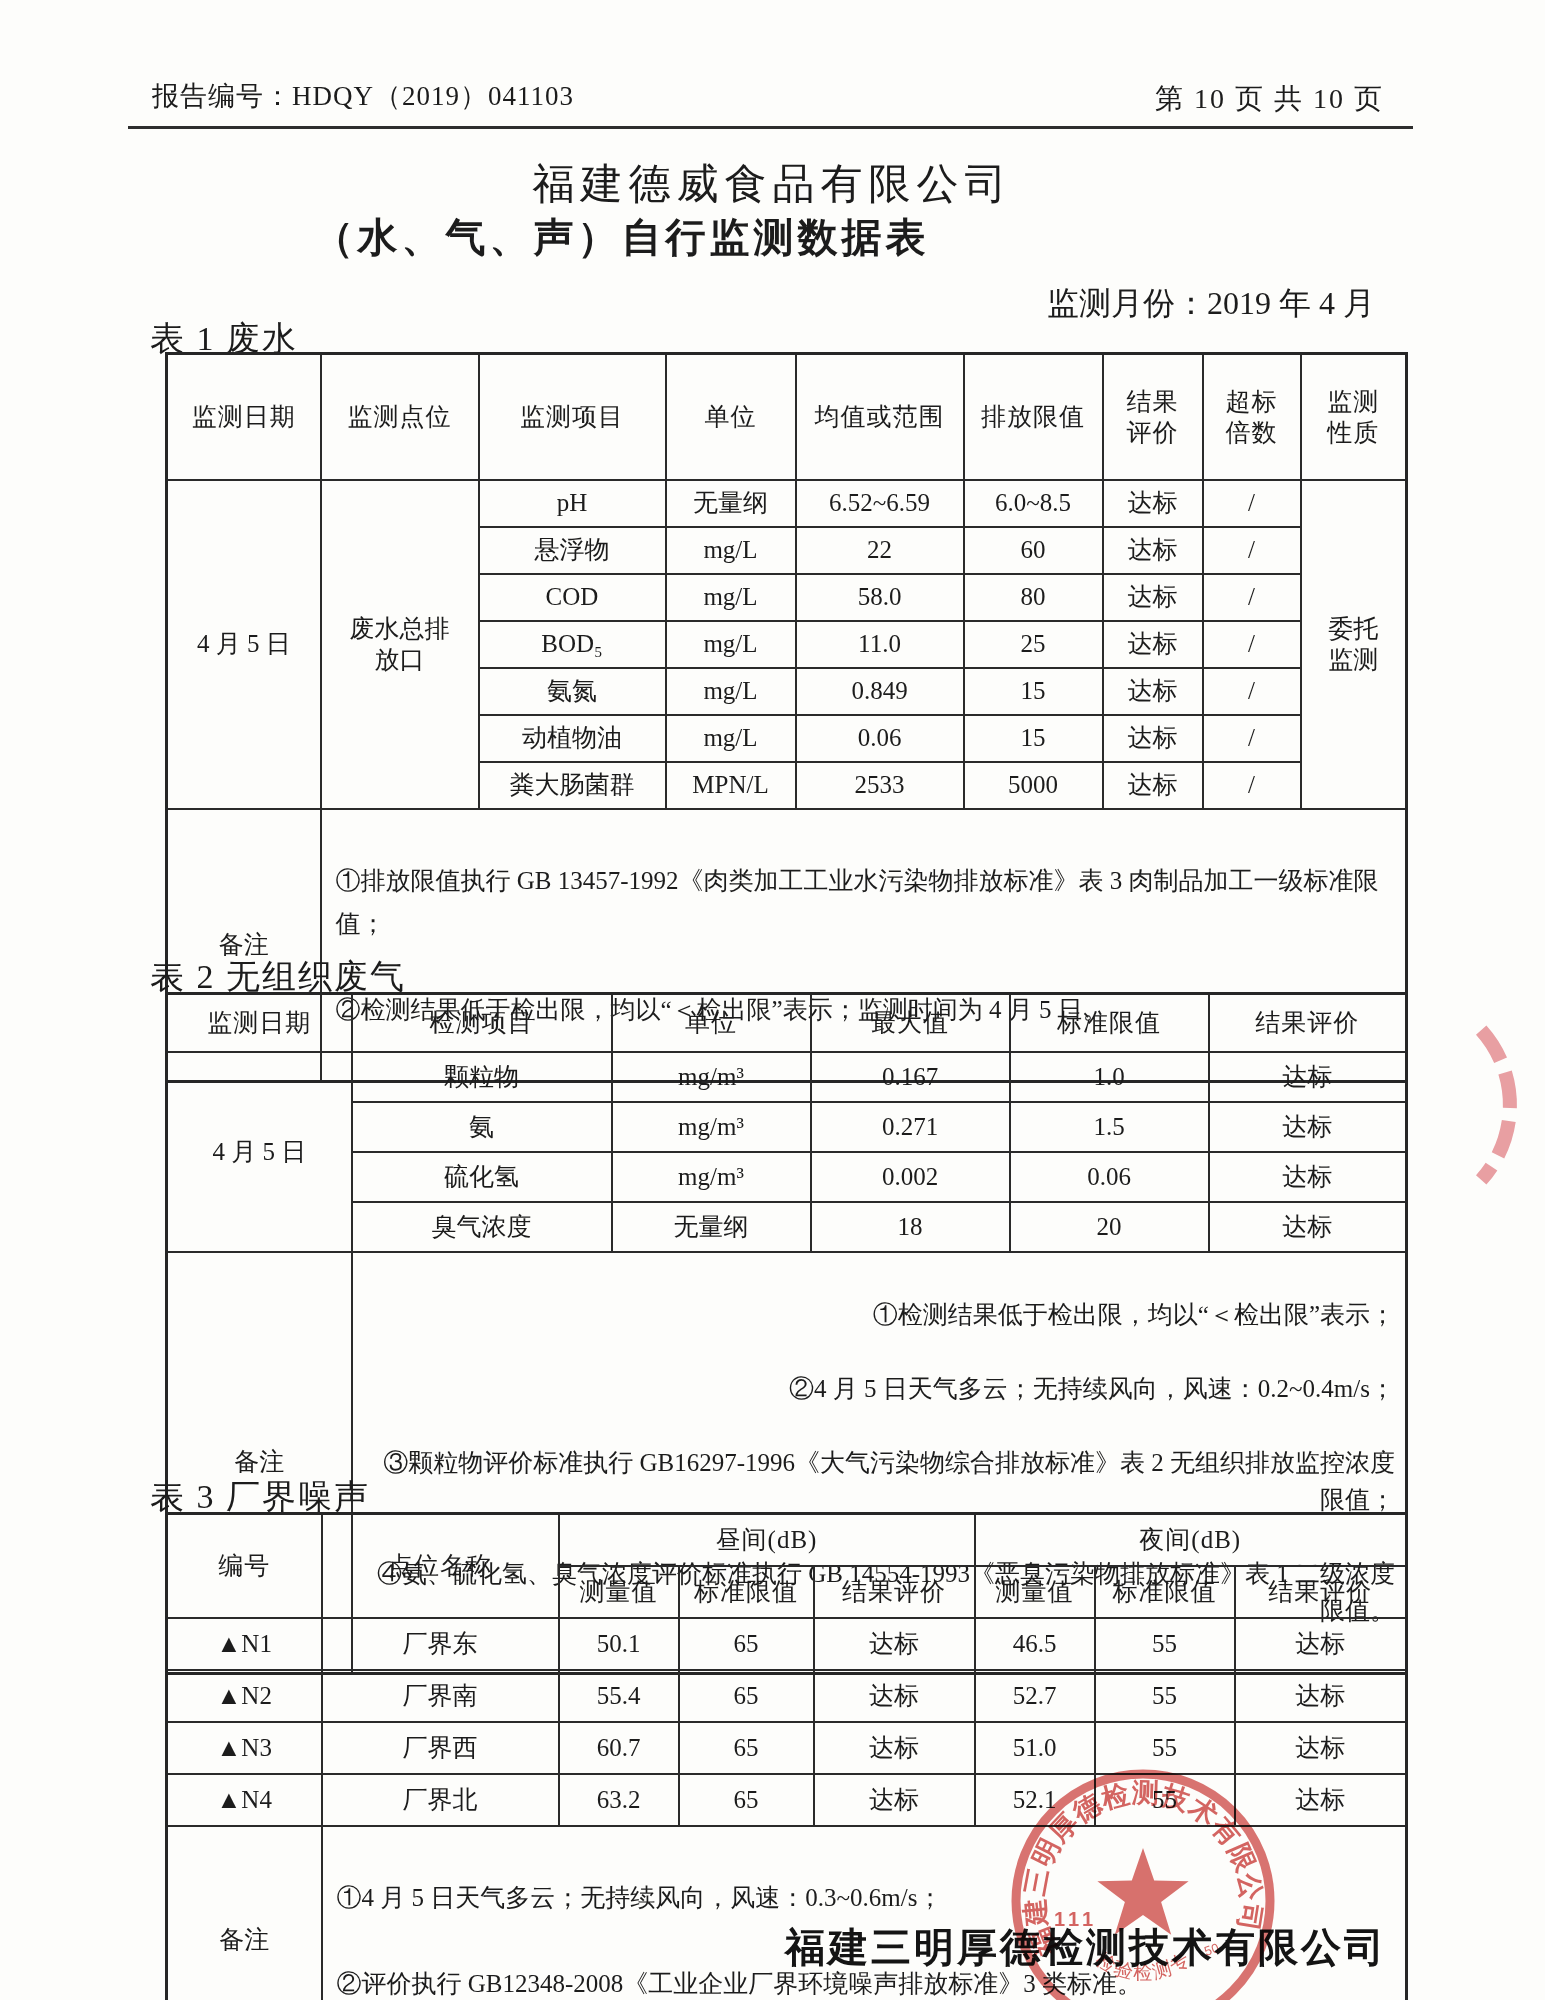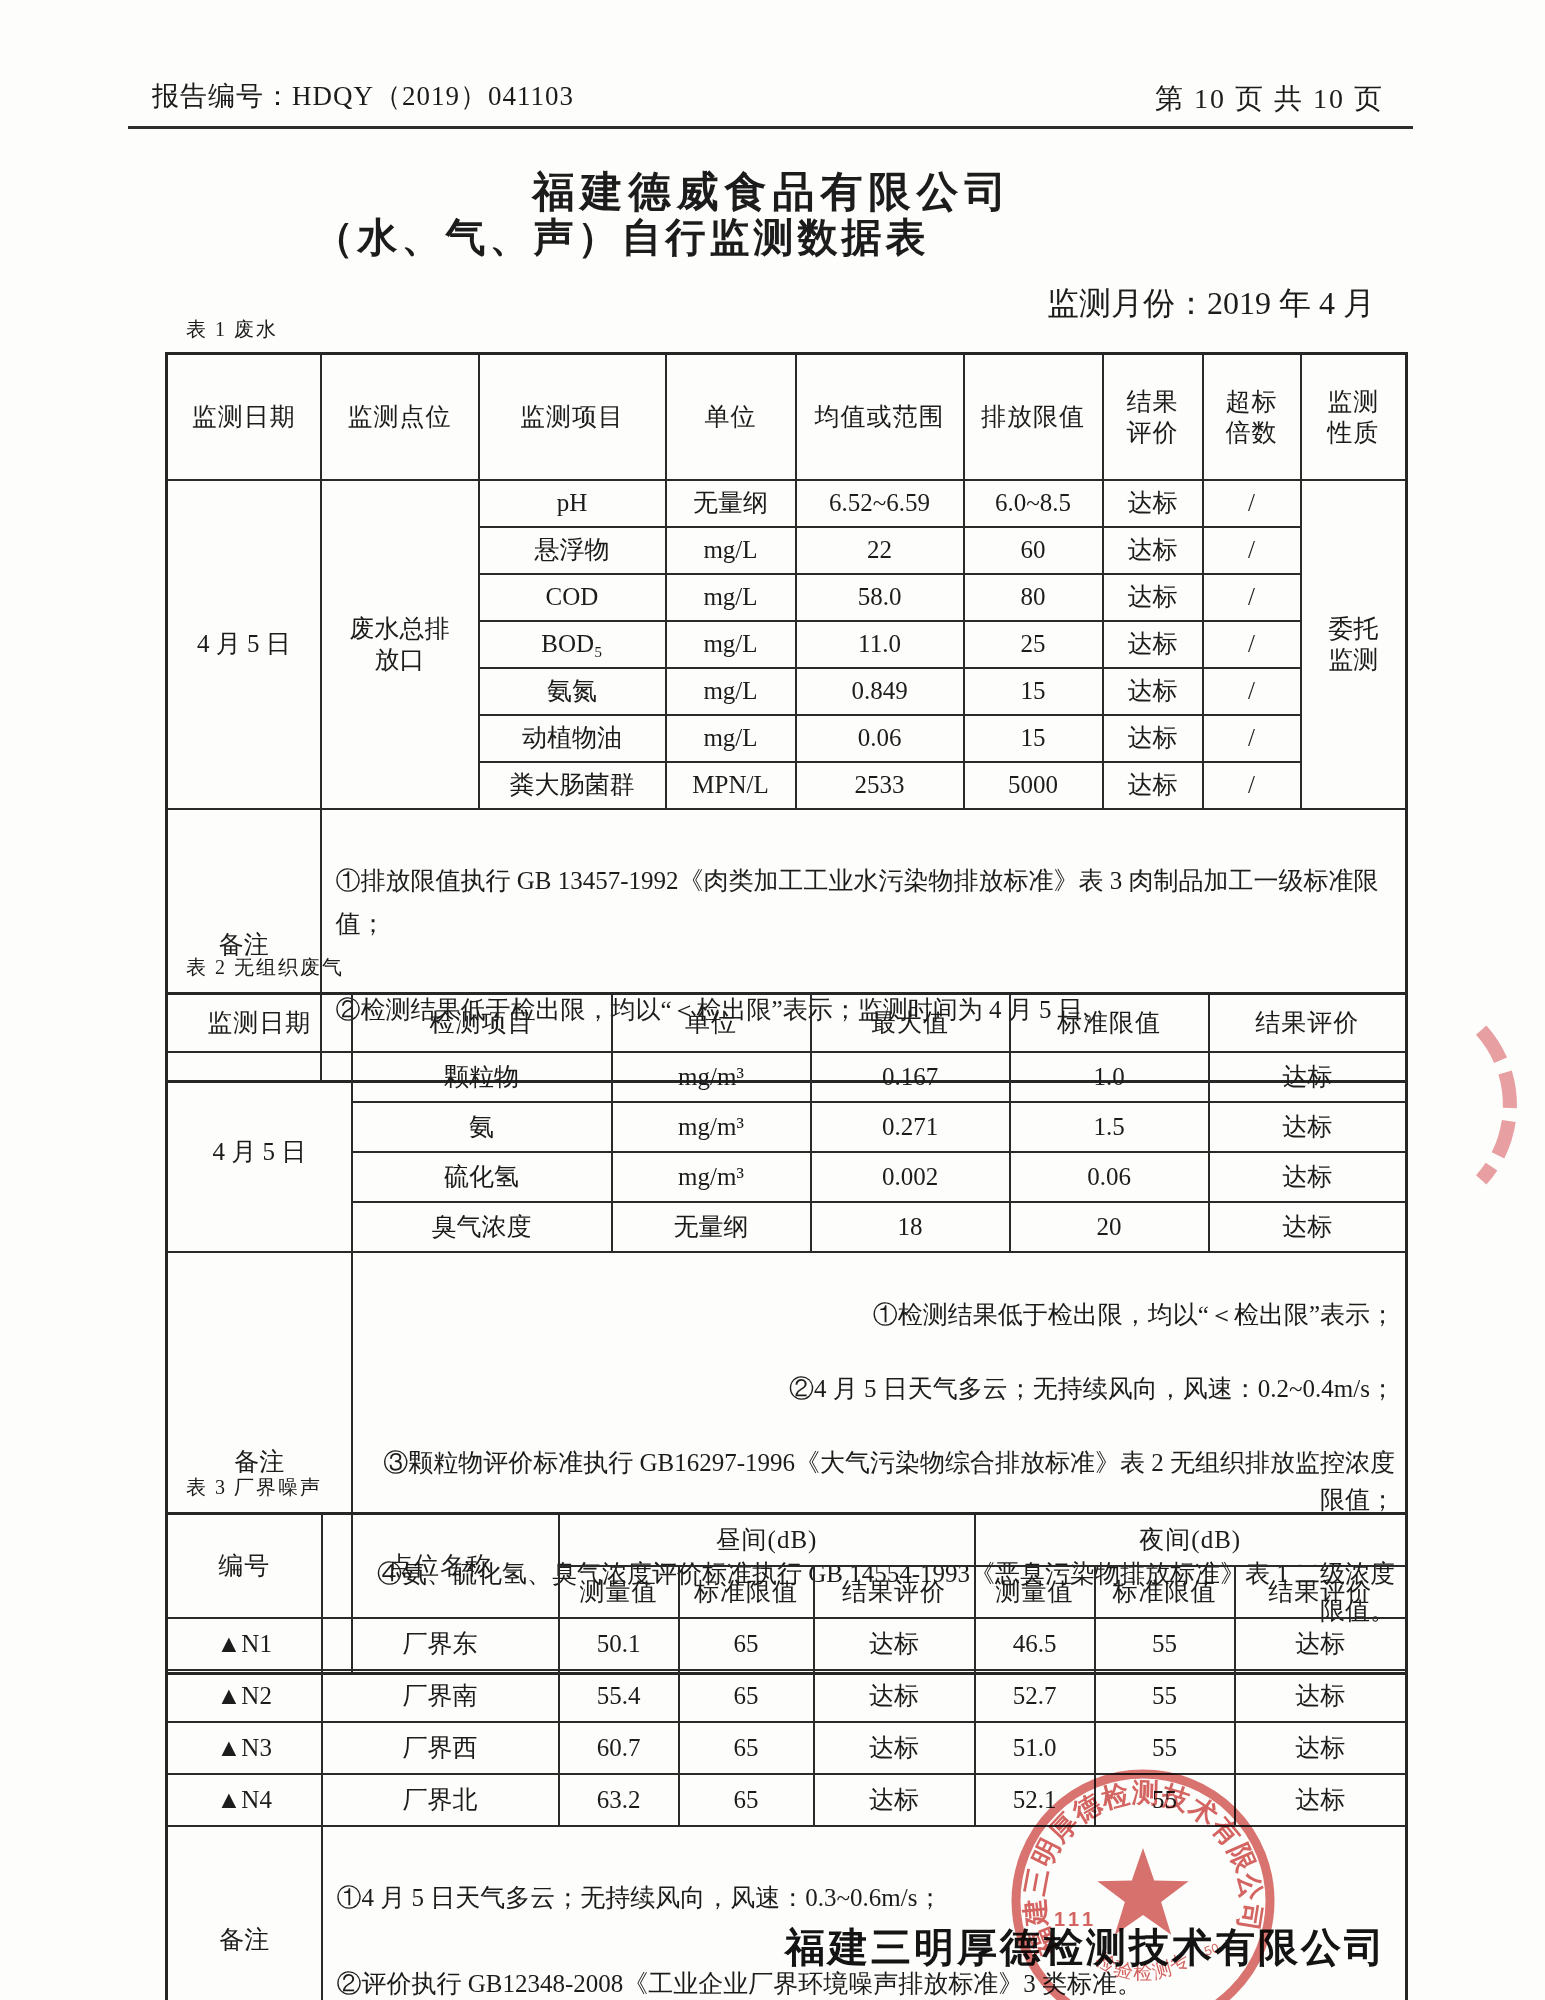--- a/index.html
+++ b/index.html
@@ -7,24 +7,24 @@
     width:1545px;height:2000px;position:relative;overflow:hidden;
     background:#fdfdfb;color:#1c1c1c;
     font-family:"Liberation Serif","DejaVu Serif",serif;
   }
   .abs{position:absolute;}
   
   .report-no{left:152px;top:78px;font-size:27px;letter-spacing:1px;}
   .page-info{left:1155px;top:80px;font-size:28px;letter-spacing:2px;}
   .top-rule{left:128px;top:126px;width:1285px;height:3px;background:#2e2e2e;}
   
-  .title1{left:0;top:156px;width:1545px;text-align:center;font-size:42px;font-weight:bold;letter-spacing:6px;margin-top:8px;}
+  .title1{left:0;top:156px;width:1545px;text-align:center;font-size:42px;font-weight:normal;letter-spacing:6px;}
   .title2{left:0;top:210px;width:1243px;text-align:center;font-size:40px;font-weight:bold;letter-spacing:4px;}
   .month{left:165px;top:282px;width:1210px;text-align:right;font-size:32px;}
-  .caption{left:150px;font-size:20px;letter-spacing:2px;margin-left:36px;}
+  .caption{left:150px;font-size:34px;letter-spacing:2px;}
   #cap1{top:316px;} #cap2{top:954px;} #cap3{top:1474px;}
   
   table{border-collapse:collapse;table-layout:fixed;position:absolute;left:165px;
         border:3px solid #262626;background:transparent;}
   td{border:2px solid #2a2a2a;text-align:center;vertical-align:middle;
      font-size:25px;padding:0;white-space:pre-line;line-height:1.25;overflow:hidden;}
   #table1{top:352px;width:1240px;}
   #table2{top:992px;width:1240px;}
   #table3{top:1512px;width:1240px;}
   #table1 tr.hd{height:126px;} #table1 tr.dr{height:47px;} #table1 tr.rm{height:142px;}

